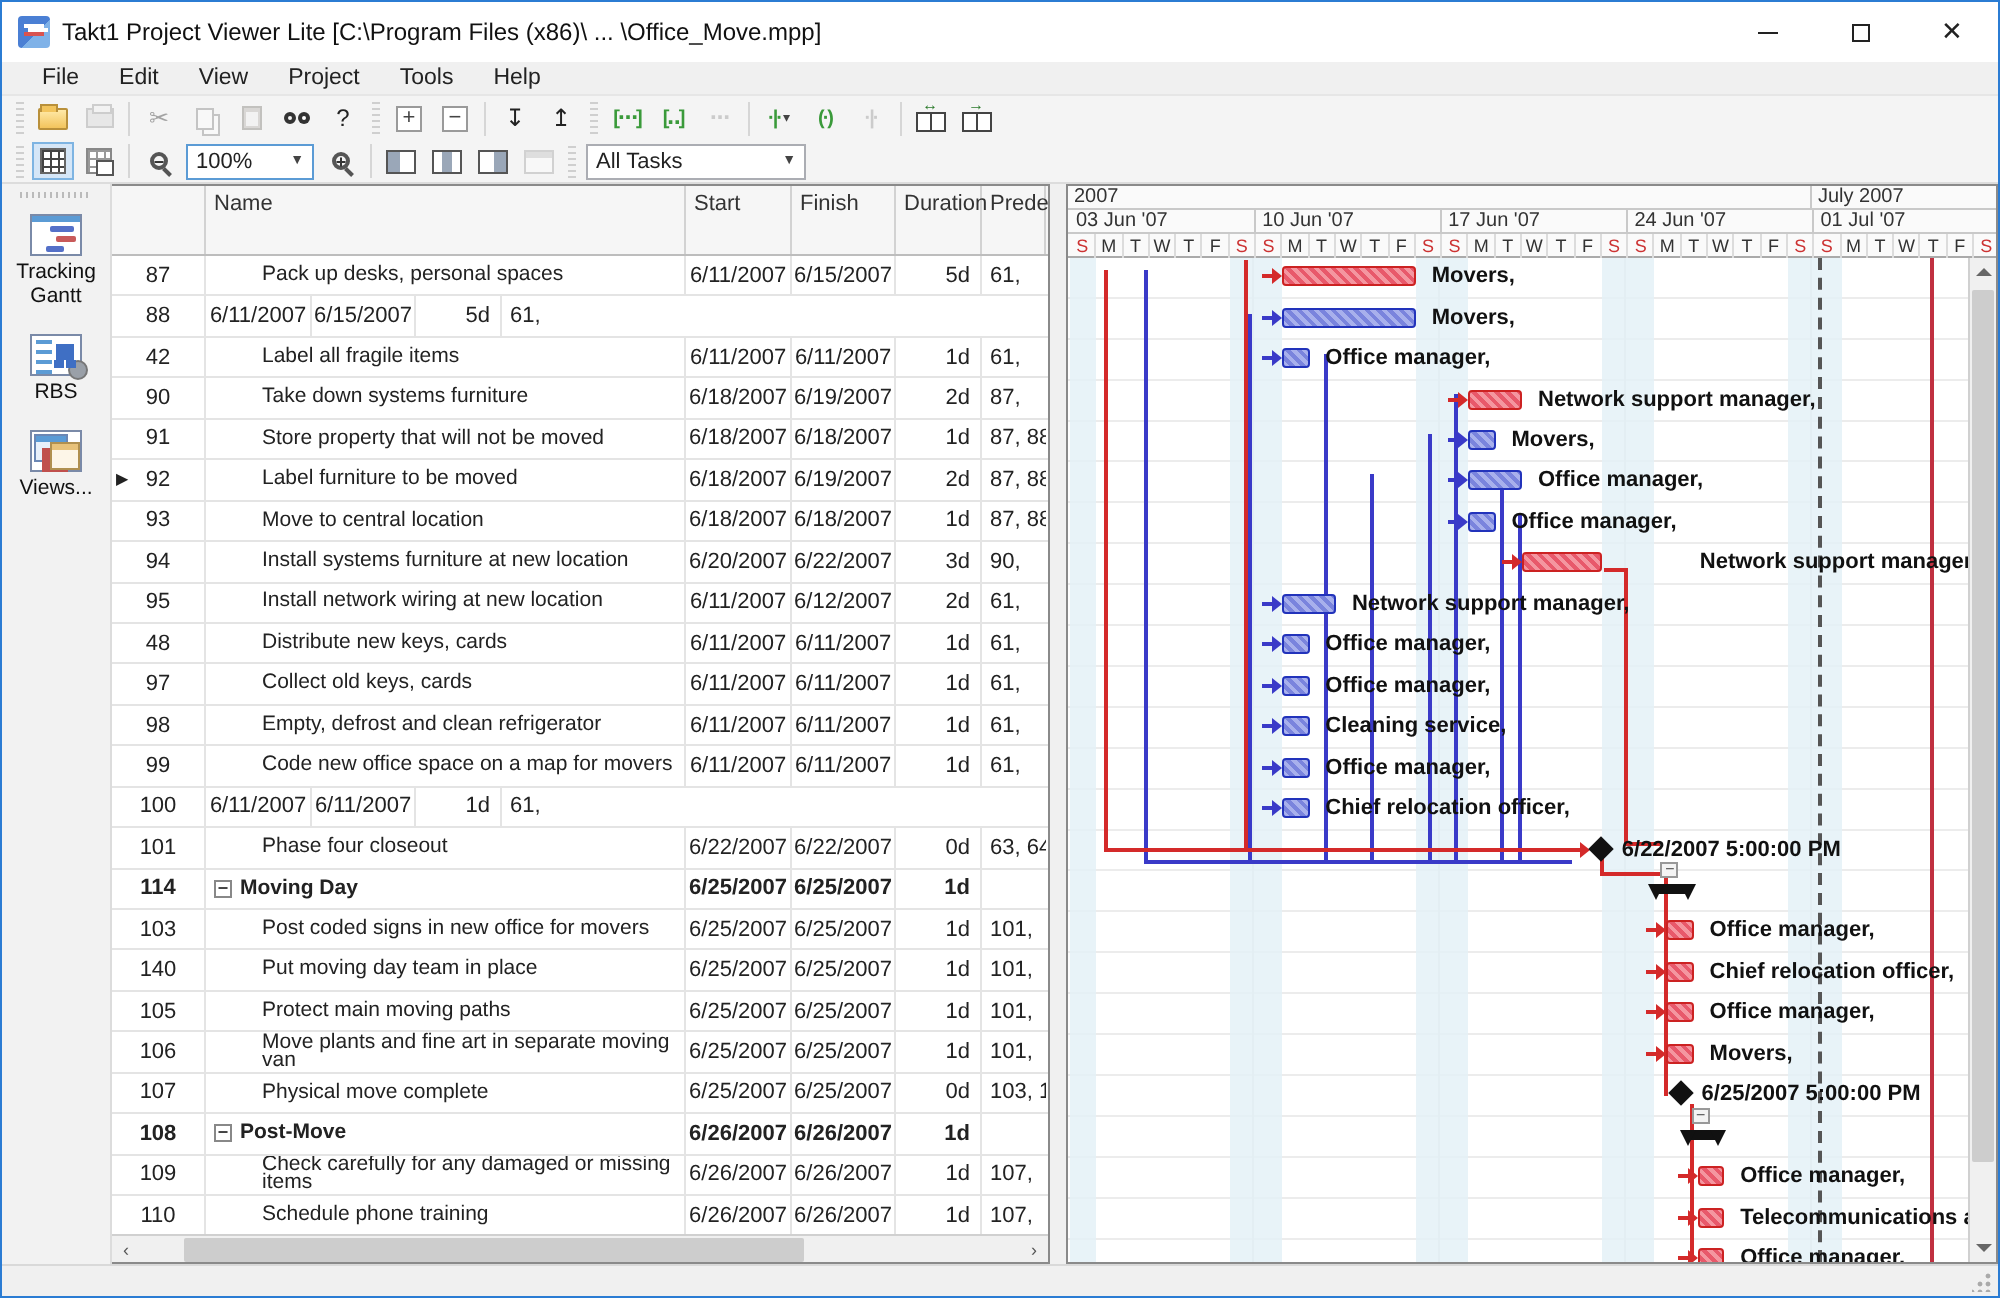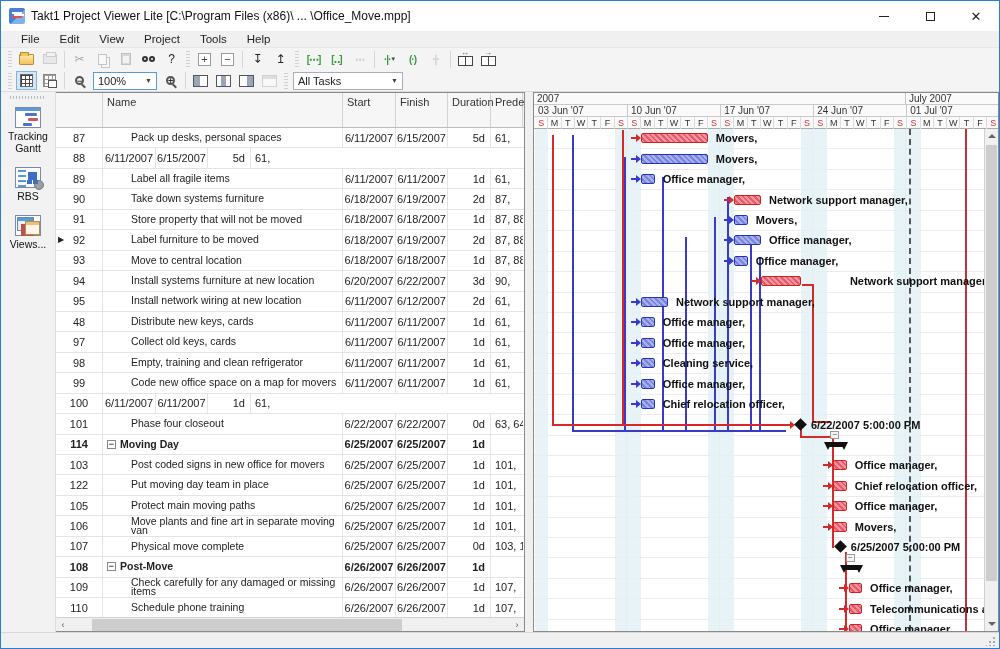--- a/index.html
+++ b/index.html
@@ -348,21 +348,21 @@
               <div class="td idc" style="width: 47px; flex: 0 0 auto;">
                 <span>88</span>
               </div>
               <div class="td ctr" style="width: 53px; flex: 0 0 auto;">6/11/2007</div>
               <div class="td ctr" style="width: 52px; flex: 0 0 auto;">6/15/2007</div>
               <div class="td rt" style="width: 43px; flex: 0 0 auto;">5d</div>
               <div class="td lt" style="width: 32px; flex: 0 0 auto; border-right: none;">61,</div>
             </div>
             <div class="trow">
               <div class="td idc" style="width: 47px; flex: 0 0 auto;">
-                <span>89</span>
+                <span>42</span>
               </div>
               <div class="td name" style="width: 240px; flex: 0 0 auto;">
                 <span class="nm" style="padding-left: 24px;">Label all fragile items</span>
               </div>
               <div class="td ctr" style="width: 53px; flex: 0 0 auto;">6/11/2007</div>
               <div class="td ctr" style="width: 52px; flex: 0 0 auto;">6/11/2007</div>
               <div class="td rt" style="width: 43px; flex: 0 0 auto;">1d</div>
               <div class="td lt" style="width: 32px; flex: 0 0 auto; border-right: none;">61,</div>
             </div>
             <div class="trow">
@@ -460,21 +460,21 @@
               <div class="td ctr" style="width: 53px; flex: 0 0 auto;">6/11/2007</div>
               <div class="td ctr" style="width: 52px; flex: 0 0 auto;">6/11/2007</div>
               <div class="td rt" style="width: 43px; flex: 0 0 auto;">1d</div>
               <div class="td lt" style="width: 32px; flex: 0 0 auto; border-right: none;">61,</div>
             </div>
             <div class="trow">
               <div class="td idc" style="width: 47px; flex: 0 0 auto;">
                 <span>98</span>
               </div>
               <div class="td name" style="width: 240px; flex: 0 0 auto;">
-                <span class="nm" style="padding-left: 24px;">Empty, training and clean refrigerator</span>
+                <span class="nm" style="padding-left: 24px;">Empty, defrost and clean refrigerator</span>
               </div>
               <div class="td ctr" style="width: 53px; flex: 0 0 auto;">6/11/2007</div>
               <div class="td ctr" style="width: 52px; flex: 0 0 auto;">6/11/2007</div>
               <div class="td rt" style="width: 43px; flex: 0 0 auto;">1d</div>
               <div class="td lt" style="width: 32px; flex: 0 0 auto; border-right: none;">61,</div>
             </div>
             <div class="trow">
               <div class="td idc" style="width: 47px; flex: 0 0 auto;">
                 <span>99</span>
               </div>
@@ -527,21 +527,21 @@
               <div class="td name" style="width: 240px; flex: 0 0 auto;">
                 <span class="nm" style="padding-left: 24px;">Post coded signs in new office for movers</span>
               </div>
               <div class="td ctr" style="width: 53px; flex: 0 0 auto;">6/25/2007</div>
               <div class="td ctr" style="width: 52px; flex: 0 0 auto;">6/25/2007</div>
               <div class="td rt" style="width: 43px; flex: 0 0 auto;">1d</div>
               <div class="td lt" style="width: 32px; flex: 0 0 auto; border-right: none;">101,</div>
             </div>
             <div class="trow">
               <div class="td idc" style="width: 47px; flex: 0 0 auto;">
-                <span>122</span>
+                <span>140</span>
               </div>
               <div class="td name" style="width: 240px; flex: 0 0 auto;">
                 <span class="nm" style="padding-left: 24px;">Put moving day team in place</span>
               </div>
               <div class="td ctr" style="width: 53px; flex: 0 0 auto;">6/25/2007</div>
               <div class="td ctr" style="width: 52px; flex: 0 0 auto;">6/25/2007</div>
               <div class="td rt" style="width: 43px; flex: 0 0 auto;">1d</div>
               <div class="td lt" style="width: 32px; flex: 0 0 auto; border-right: none;">101,</div>
             </div>
             <div class="trow">

